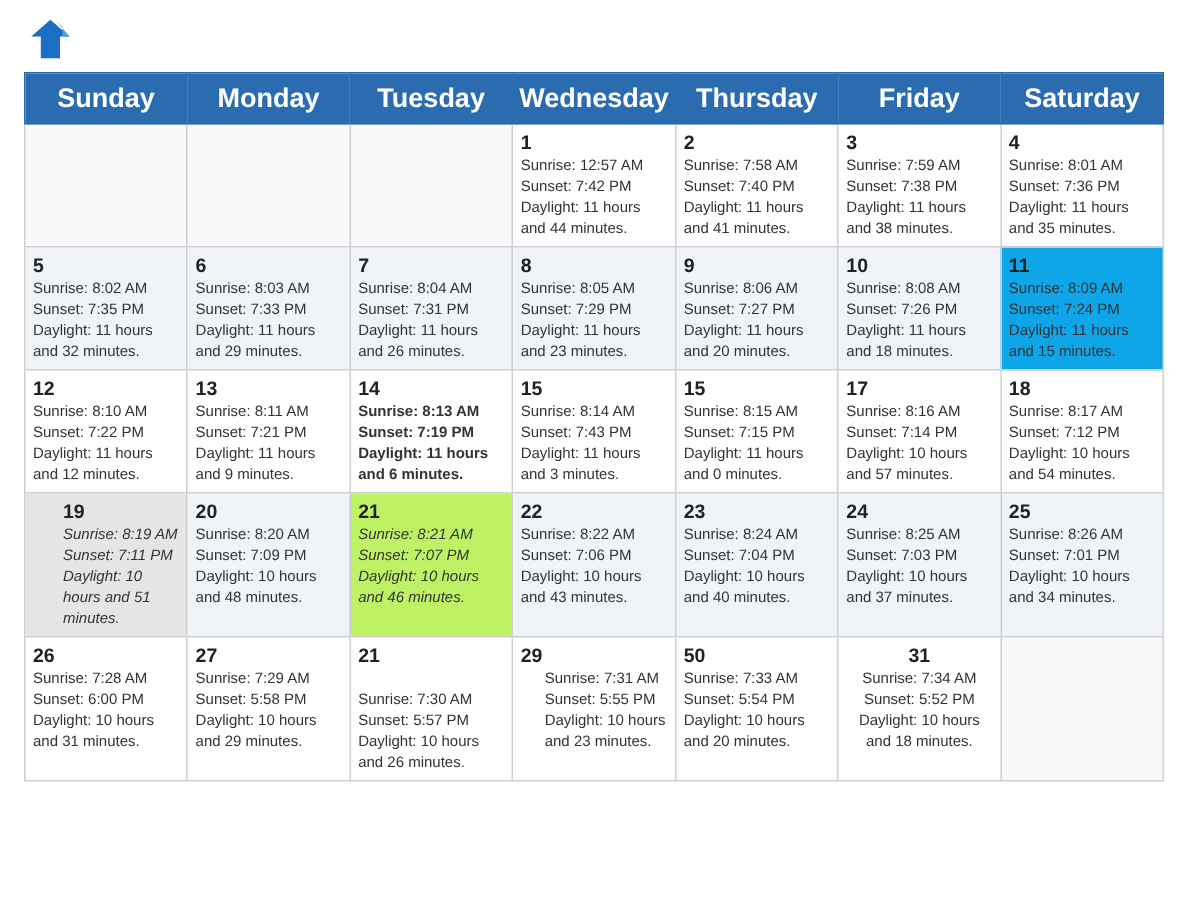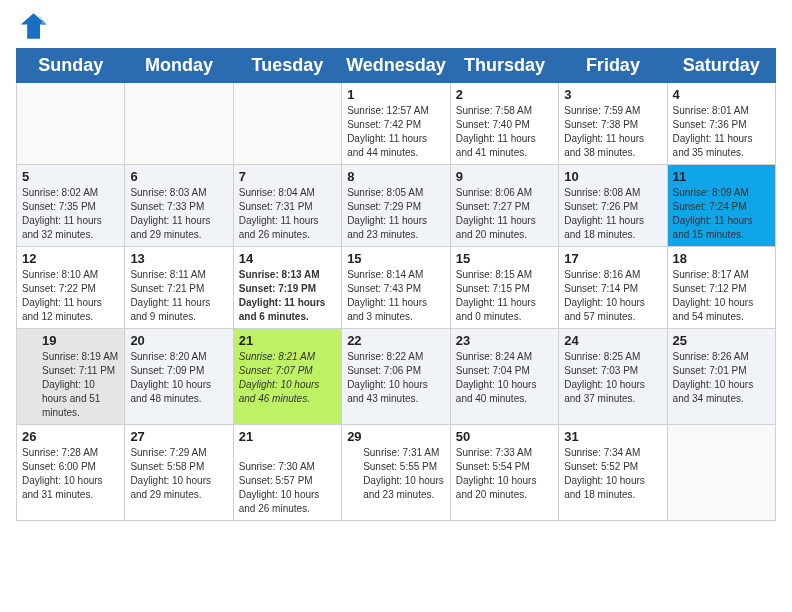--- a/index.html
+++ b/index.html
@@ -254,21 +254,21 @@
           <td style="background: rgb(255, 255, 255);">
             <span class="day-num">18</span>
             <div class="day-info" style="white-space: pre-line;">Sunrise: 8:17 AM
 Sunset: 7:12 PM
 Daylight: 10 hours and 54 minutes.</div>
           </td>
         </tr>
         <tr>
           <td style="background: #e5e5e5; padding-left: 25px;">
             <span class="day-num">19</span>
-            <div class="day-info" style="white-space: pre-line;">Sunrise: 8:19 AM
+            <div class="day-info" style="white-space: pre-line; font-style: italic;">Sunrise: 8:19 AM
 Sunset: 7:11 PM
 Daylight: 10 hours and 51 minutes.</div>
           </td>
           <td style="background: rgb(240, 244, 248);">
             <span class="day-num">20</span>
             <div class="day-info" style="white-space: pre-line;">Sunrise: 8:20 AM
 Sunset: 7:09 PM
 Daylight: 10 hours and 48 minutes.</div>
           </td>
           <td style="background: #bef264;">
@@ -326,21 +326,21 @@
             <div class="day-info" style="white-space: pre-line; margin-left: 16px;">Sunrise: 7:31 AM
 Sunset: 5:55 PM
 Daylight: 10 hours and 23 minutes.</div>
           </td>
           <td style="background: rgb(255, 255, 255);">
             <span class="day-num">50</span>
             <div class="day-info" style="white-space: pre-line;">Sunrise: 7:33 AM
 Sunset: 5:54 PM
 Daylight: 10 hours and 20 minutes.</div>
           </td>
-          <td style="background: rgb(255, 255, 255);">
+          <td style="background: rgb(255, 255, 255); text-align: center;">
             <span class="day-num">31</span>
             <div class="day-info" style="white-space: pre-line;">Sunrise: 7:34 AM
 Sunset: 5:52 PM
 Daylight: 10 hours and 18 minutes.</div>
           </td>
           <td class="empty"></td>
         </tr>
       </tbody>
   </table>
 </div>

